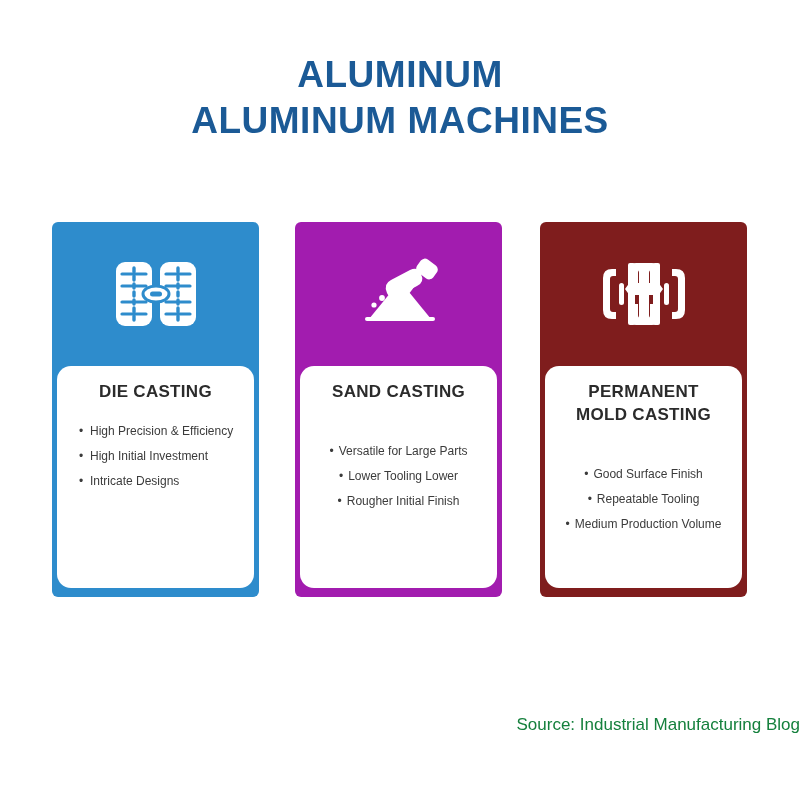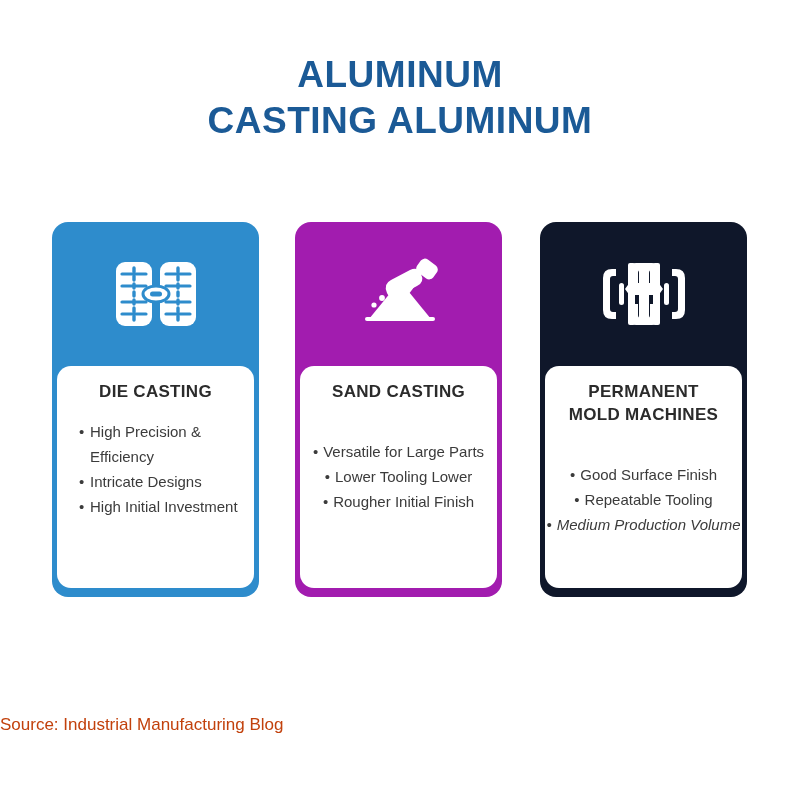--- a/index.html
+++ b/index.html
@@ -46,26 +46,26 @@
     top: 222px;
     width: 800px;
     height: 375px;
   }
 
   .card {
     position: absolute;
     top: 0;
     width: 207px;
     height: 375px;
-    border-radius: 16px;
+    border-radius: 6px;
     box-sizing: border-box;
   }
   .card-1 { left: 52px;  background: #2e8ccc; }
   .card-2 { left: 295px; background: #a21caf; }
-  .card-3 { left: 540px; background: #0f172a; }
+  .card-3 { left: 540px; background: #7f1d1d; }
 
   
   .icon-wrap {
     position: absolute;
     left: 0;
     top: 0;
     width: 100%;
     height: 144px;
     display: flex;
     align-items: center;
@@ -99,21 +99,21 @@
     margin: 0 0 16px 0;
     padding: 0 4px;
   }
   .panel-heading.two-line { margin-bottom: 12px; }
 
   .bullets {
     list-style: none;
     margin: 0;
     padding: 0;
     color: #3b3b3b;
-    font-size: 15px;
+    font-size: 12px;
     line-height: 25px;
   }
   .bullets li {
     position: relative;
     white-space: nowrap;
   }
 
   
   .bullets.align-left {
     padding-left: 22px;
@@ -139,43 +139,42 @@
   .bullets.align-center li {
     white-space: normal;
   }
   .bullets.align-center li .dot {
     margin-right: 5px;
   }
   .bullets.align-center li.no-dot-overflow {
     white-space: nowrap;
     margin-left: -14px;
     margin-right: -14px;
-    font-style: italic;
   }
 
   
   .source {
     position: absolute;
     left: 0;
     top: 713px;
     width: 800px;
-    text-align: left;
-    color: #c2410c;
+    text-align: right;
+    color: #15803d;
     font-size: 17px;
     line-height: 24px;
   }
 </style>
 </head>
 <body>
 
 <div class="page">
 
   <div class="title-block">
     <span class="title-line">ALUMINUM</span>
-    <span class="title-line">CASTING ALUMINUM</span>
+    <span class="title-line">ALUMINUM MACHINES</span>
   </div>
 
   <div class="cards">
 
     <div class="card card-1">
       <div class="icon-wrap">
         <svg width="86" height="72" viewBox="0 0 86 72" aria-hidden="true">
           <g fill="#ffffff">
 
             <rect x="3" y="4" width="36" height="64" rx="9" ry="9"></rect>
@@ -202,22 +201,22 @@
 
           <ellipse cx="43" cy="36" rx="13" ry="8" fill="#ffffff" stroke="#2e8ccc" stroke-width="3"></ellipse>
           <rect x="37" y="33.4" width="12" height="5" rx="2.5" fill="#2e8ccc"></rect>
         </svg>
       </div>
 
       <div class="panel">
         <div class="panel-heading">DIE CASTING</div>
         <ul class="bullets align-left">
           <li>High Precision &amp; Efficiency</li>
+          <li>High Initial Investment</li>
           <li>Intricate Designs</li>
-          <li>High Initial Investment</li>
         </ul>
       </div>
     </div>
 
     <div class="card card-2">
       <div class="icon-wrap">
         <svg width="88" height="74" viewBox="0 0 88 74" aria-hidden="true">
           <g fill="#ffffff">
 
             <path d="M14 62 L45 24 L76 62 Z"></path>
@@ -273,21 +272,21 @@
               <rect x="41" y="6" width="7" height="62" rx="1.5"></rect>
               <path d="M52 31 h7 v-5 l8 11 l-8 11 v-5 h-7 Z" transform="translate(-2,-5) scale(1)"></path>
             </g>
           </g>
         </svg>
       </div>
 
       <div class="panel">
         <div class="panel-heading two-line">
           <span>PERMANENT</span><br>
-          <span>MOLD MACHINES</span>
+          <span>MOLD CASTING</span>
         </div>
         <ul class="bullets align-center">
           <li><span class="dot">•</span><span>Good Surface Finish</span></li>
           <li><span class="dot">•</span><span>Repeatable Tooling</span></li>
           <li class="no-dot-overflow"><span class="dot">•</span><span>Medium Production Volume</span></li>
         </ul>
       </div>
     </div>
 
   </div>

